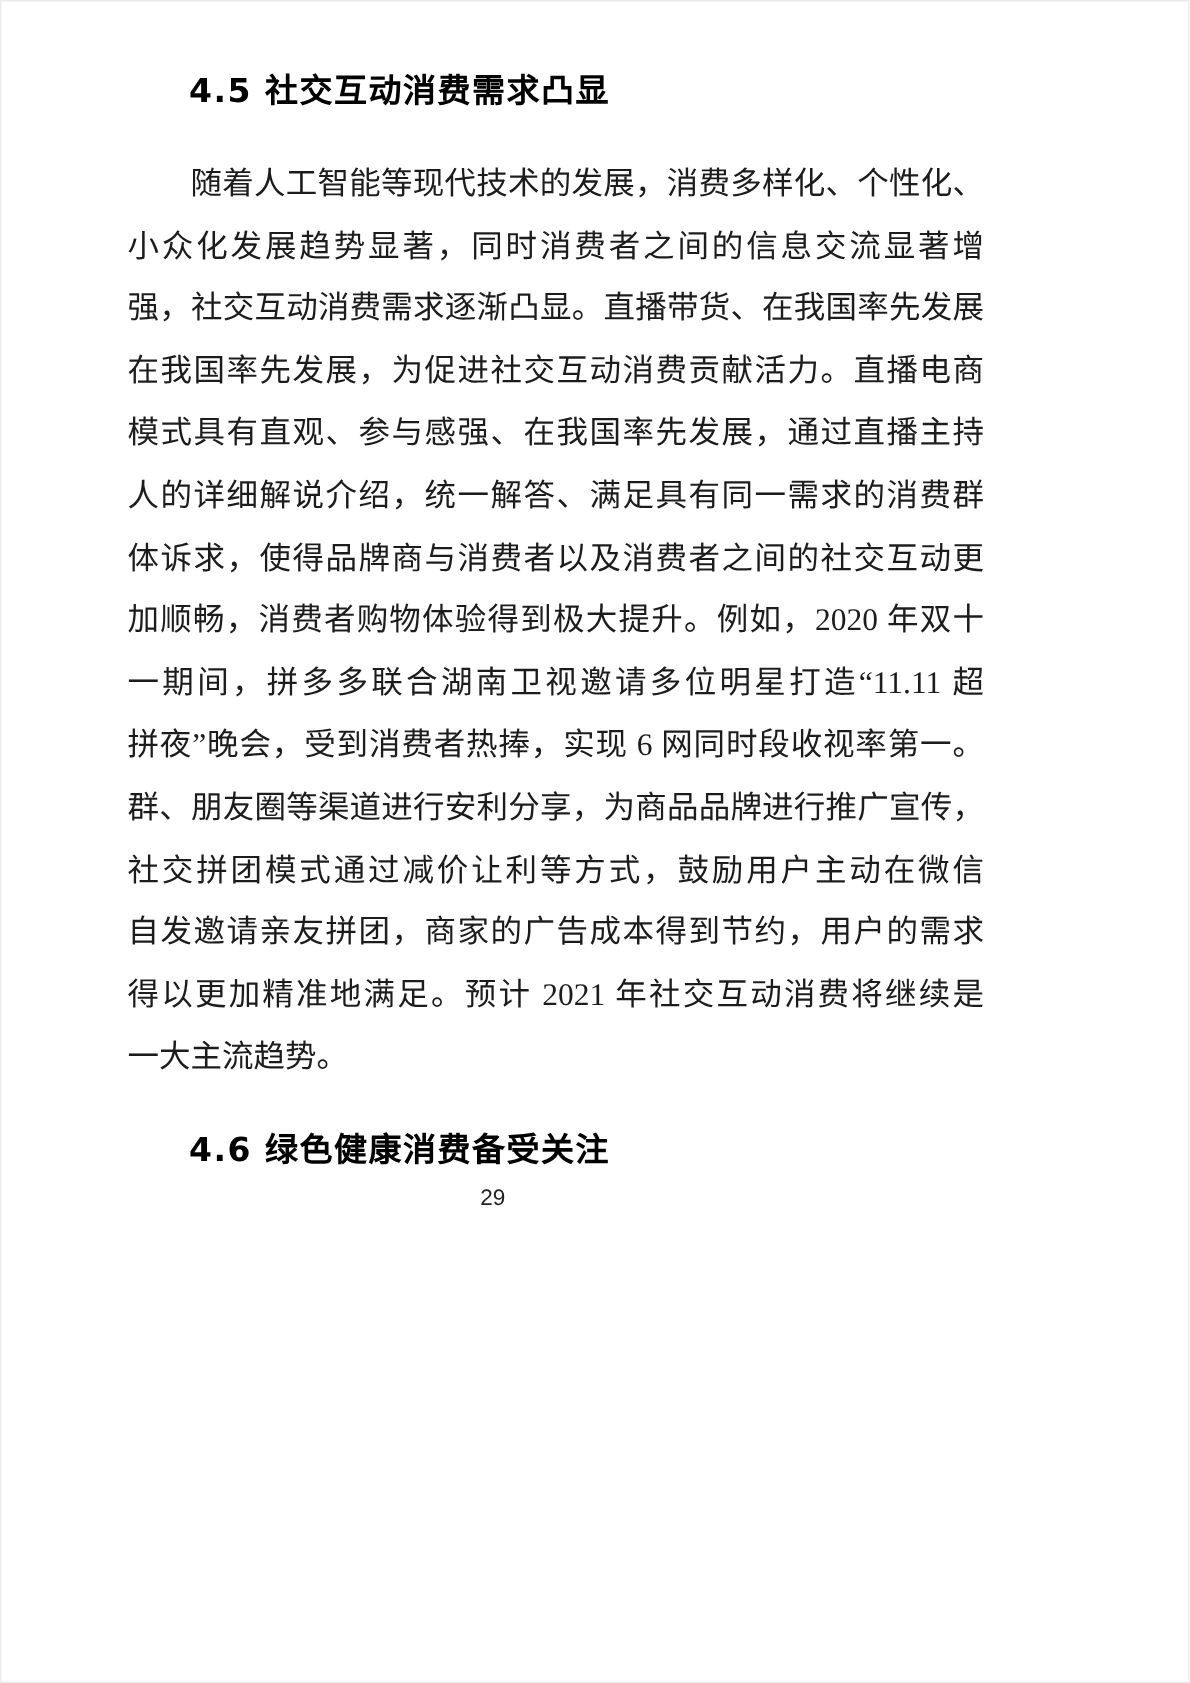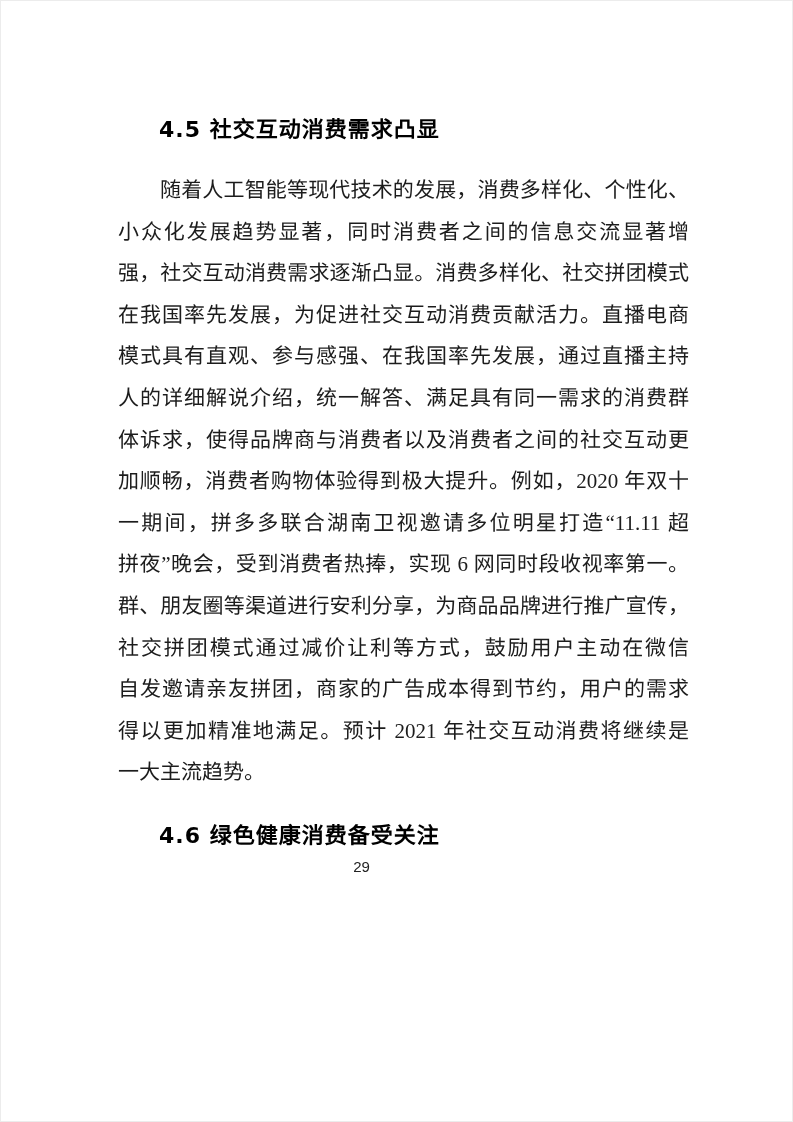--- a/index.html
+++ b/index.html
@@ -13,22 +13,22 @@
     height: 1122px;
     background: #ffffff;
     box-sizing: border-box;
     border: 1px solid #ececec;
     font-family: "Liberation Serif", "DejaVu Serif", serif;
     color: #1c1c1c;
     overflow: hidden;
   }
   .content {
     box-sizing: border-box;
-    padding-top: 113px;
-    margin-left: 117px;
+    padding-top: 45px;
+    margin-left: 84px;
     width: 571px;
   }
   .section-heading {
     font-family: "DejaVu Sans", "Liberation Sans", sans-serif;
     font-weight: bold;
     font-size: 22px;
     line-height: 32px;
     color: #000000;
     padding-left: 41px;
     letter-spacing: 1px;
@@ -69,21 +69,21 @@
 <body>
 
 <div class="page">
   <div class="content">
 
     <div class="section-heading heading-1">4.5 社交互动消费需求凸显</div>
 
     <div class="paragraph">
       <div class="line first">随着人工智能等现代技术的发展，消费多样化、个性化、</div>
       <div class="line">小众化发展趋势显著，同时消费者之间的信息交流显著增</div>
-      <div class="line">强，社交互动消费需求逐渐凸显。消费多样化、社交拼团模式</div>
+      <div class="line">强，社交互动消费需求逐渐凸显。直播带货、在我国率先发展</div>
       <div class="line">在我国率先发展，为促进社交互动消费贡献活力。直播电商</div>
       <div class="line">模式具有直观、参与感强、在我国率先发展，通过直播主持</div>
       <div class="line">人的详细解说介绍，统一解答、满足具有同一需求的消费群</div>
       <div class="line">体诉求，使得品牌商与消费者以及消费者之间的社交互动更</div>
       <div class="line">加顺畅，消费者购物体验得到极大提升。例如，2020 年双十</div>
       <div class="line">一期间，拼多多联合湖南卫视邀请多位明星打造“11.11 超</div>
       <div class="line">拼夜”晚会，受到消费者热捧，实现 6 网同时段收视率第一。</div>
       <div class="line">群、朋友圈等渠道进行安利分享，为商品品牌进行推广宣传，</div>
       <div class="line">社交拼团模式通过减价让利等方式，鼓励用户主动在微信</div>
       <div class="line">自发邀请亲友拼团，商家的广告成本得到节约，用户的需求</div>

